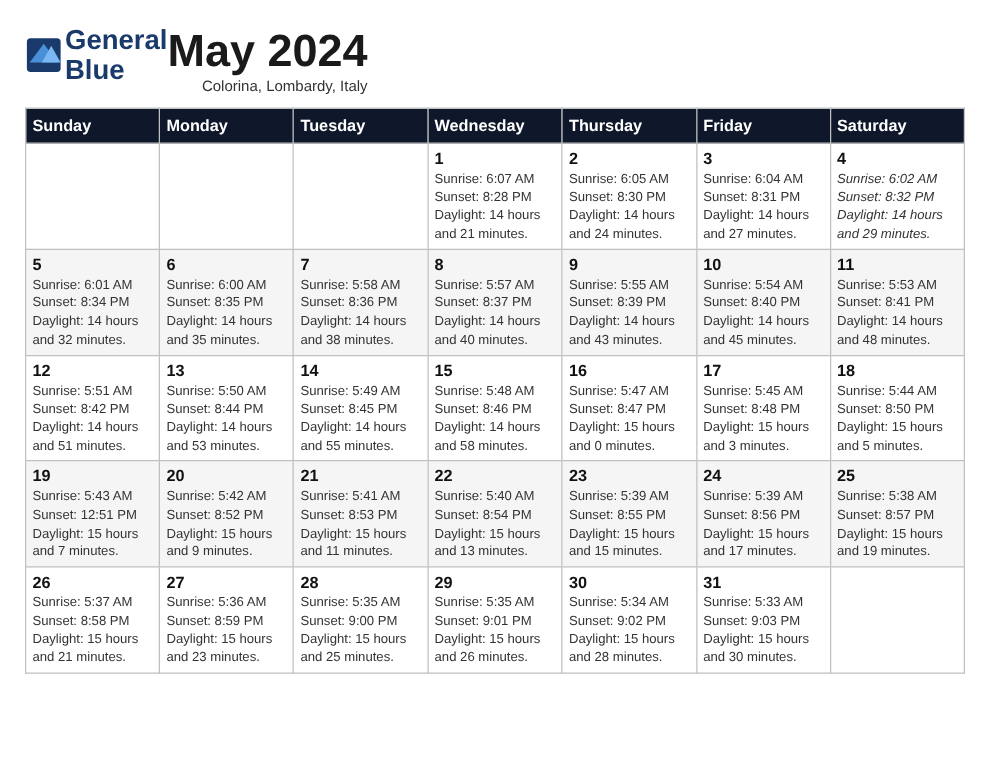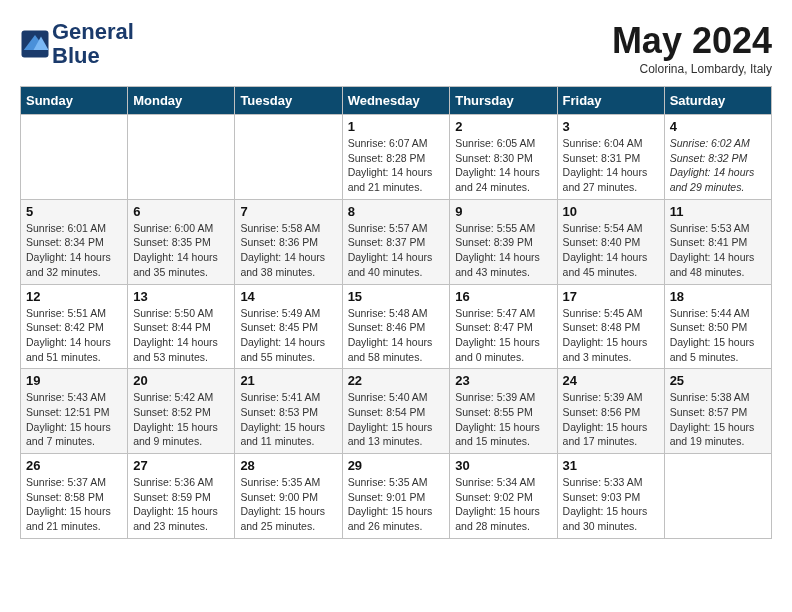--- a/index.html
+++ b/index.html
@@ -5,21 +5,21 @@
     * { box-sizing: border-box; margin: 0; padding: 0; }
     body {
       font-family: Arial, sans-serif;
       background: #fff;
       width: 792px;
       min-height: 612px;
       padding: 20px;
     }
     .header {
       display: flex;
-      justify-content: space-between;
+      justify-content: flex-start;
       align-items: flex-start;
       margin-bottom: 10px;
     }
     .logo {
       display: flex;
       align-items: center;
     }
     .logo-text {
       font-size: 22px;
       font-weight: bold;
@@ -42,21 +42,21 @@
     .subtitle {
       font-size: 12px;
       color: #333;
     }
     .calendar-table {
       width: 100%;
       border-collapse: collapse;
       font-size: 11px;
     }
     .calendar-table th {
-      background-color: #0c4a6e;
+      background-color: #0f172a;
       color: #fff;
       text-align: left;
       padding: 6px 5px;
       font-size: 13px;
       font-weight: bold;
       border: 1px solid #c0c0c0;
     }
     .calendar-table td {
       border: 1px solid #c0c0c0;
       vertical-align: top;

